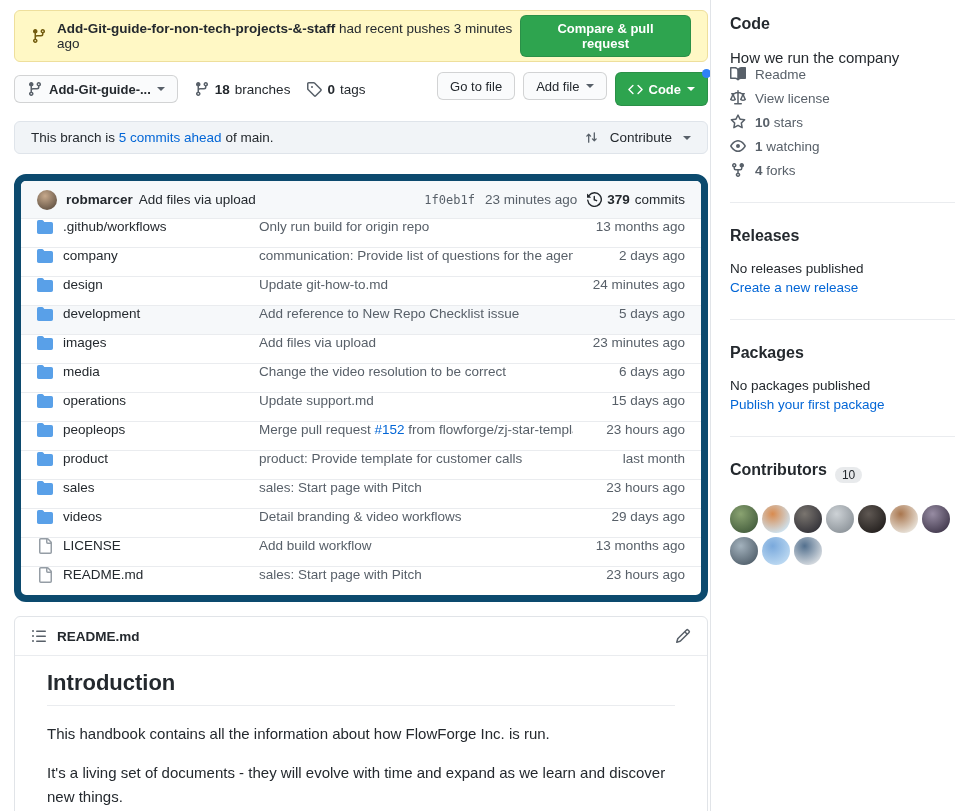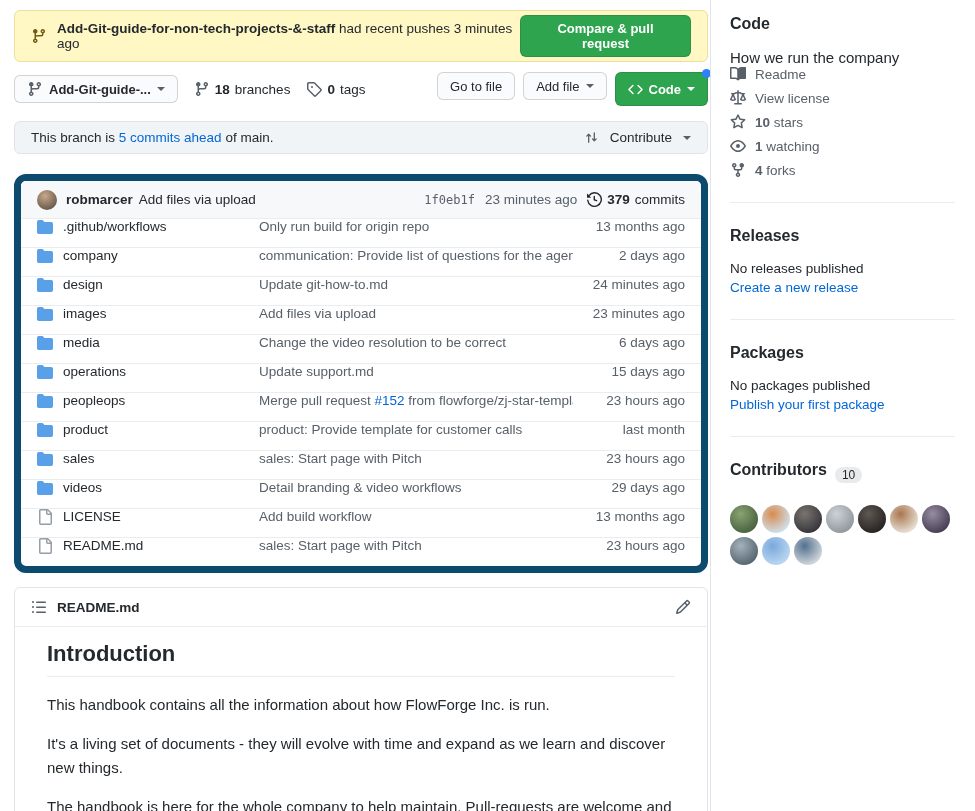--- a/index.html
+++ b/index.html
@@ -213,20 +213,30 @@
           <div class="file-row">
             <span class="gb-icon icon-folder">
               <svg width="16" height="16" viewBox="0 0 16 16">
                 <path d="M1.75 1A1.75 1.75 0 000 2.75v10.5C0 14.216.784 15 1.75 15h12.5A1.75 1.75 0 0016 13.25v-8.5A1.75 1.75 0 0014.25 3H7.5a.25.25 0 01-.2-.1l-.9-1.2A1.75 1.75 0 005 1H1.75z"></path>
               </svg>
             </span>
             <span class="file-name">design</span>
             <span class="file-msg">Update git-how-to.md</span>
             <span class="file-time">24 minutes ago</span>
           </div>
+          <div class="file-row highlight">
+            <span class="gb-icon icon-folder">
+              <svg width="16" height="16" viewBox="0 0 16 16">
+                <path d="M1.75 1A1.75 1.75 0 000 2.75v10.5C0 14.216.784 15 1.75 15h12.5A1.75 1.75 0 0016 13.25v-8.5A1.75 1.75 0 0014.25 3H7.5a.25.25 0 01-.2-.1l-.9-1.2A1.75 1.75 0 005 1H1.75z"></path>
+              </svg>
+            </span>
+            <span class="file-name">development</span>
+            <span class="file-msg">Add reference to New Repo Checklist issue</span>
+            <span class="file-time">5 days ago</span>
+          </div>
           <div class="file-row">
             <span class="gb-icon icon-folder">
               <svg width="16" height="16" viewBox="0 0 16 16">
                 <path d="M1.75 1A1.75 1.75 0 000 2.75v10.5C0 14.216.784 15 1.75 15h12.5A1.75 1.75 0 0016 13.25v-8.5A1.75 1.75 0 0014.25 3H7.5a.25.25 0 01-.2-.1l-.9-1.2A1.75 1.75 0 005 1H1.75z"></path>
               </svg>
             </span>
             <span class="file-name">images</span>
             <span class="file-msg">Add files via upload</span>
             <span class="file-time">23 minutes ago</span>
           </div>

